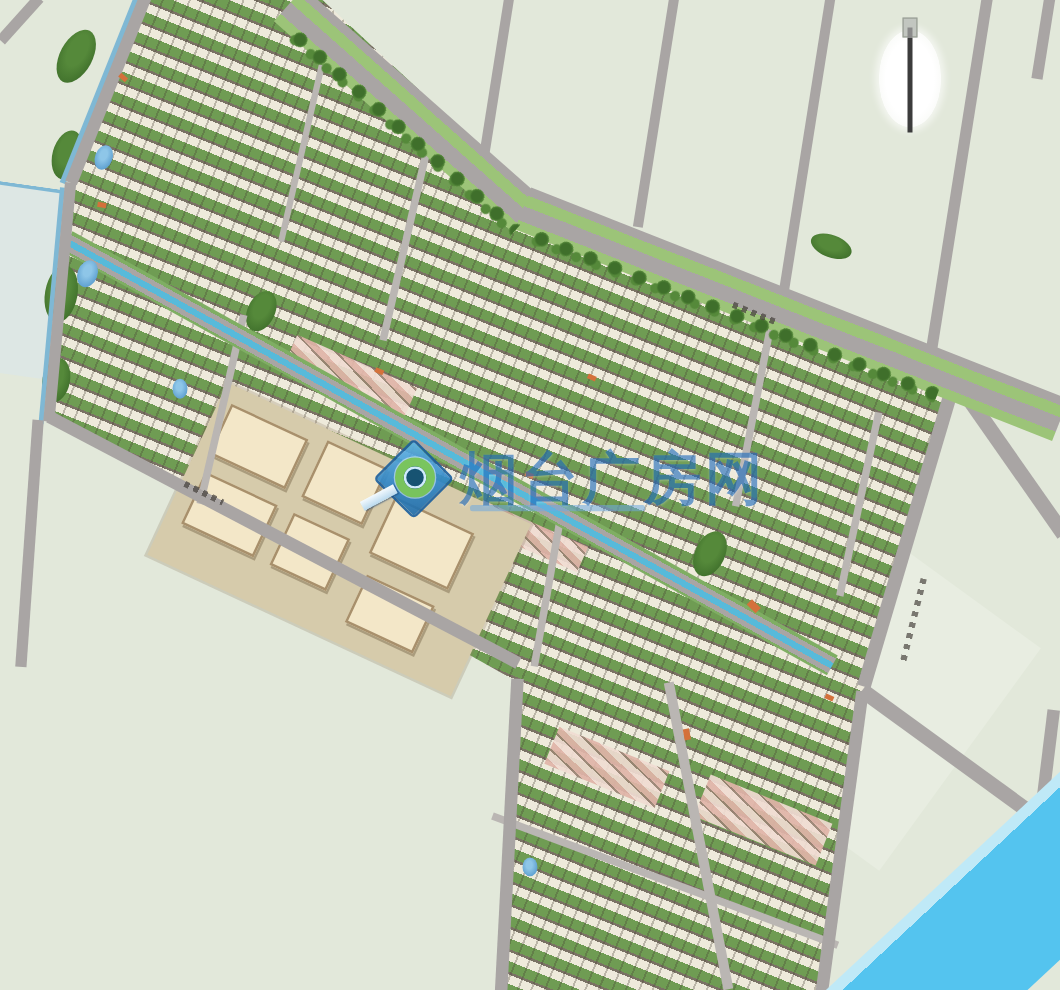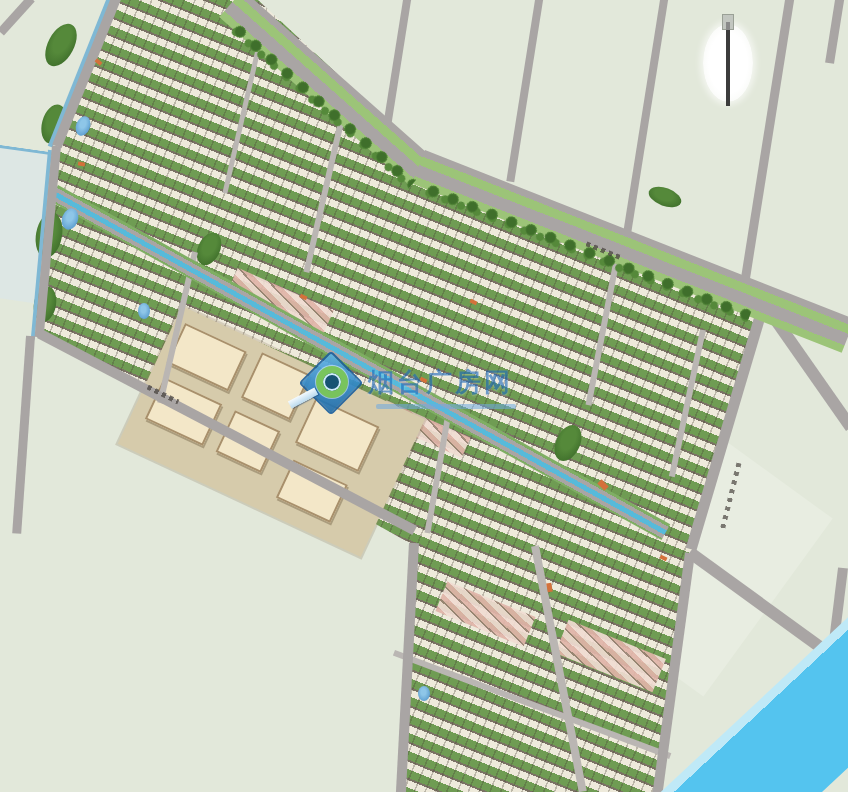--- a/index.html
+++ b/index.html
@@ -151,21 +151,21 @@
   .wm{left:292px;top:346px;width:300px;height:84px;}
   .wm .logo{left:0;top:4px;width:80px;height:76px;}
   .wm .diamond{left:16px;top:10px;width:46px;height:46px;transform:rotate(45deg);
     background:linear-gradient(135deg,#5fb4e8 0%,#2e86c8 55%,#1d6aa8 100%);
     border:2px solid #1a5f9e;opacity:.9;border-radius:4px;}
   .wm .ring{left:24px;top:16px;width:32px;height:32px;border-radius:50%;
     border:7px solid #7cc758;background:#15506e;box-shadow:inset 0 0 0 2px #d8f0ff,0 0 0 1px rgba(255,255,255,.5);opacity:.95;}
   .wm .handle{left:-4px;top:44px;width:30px;height:8px;transform:rotate(-28deg);
     background:linear-gradient(#f4fafe,#b9d9ee);box-shadow:1px 1px 1px rgba(20,60,110,.5);}
   .wm .text{left:76px;top:14px;width:220px;height:44px;
-    font-size:26px;font-weight:bold;letter-spacing:3px;line-height:44px;white-space:nowrap;
+    font-size:46px;font-weight:bold;letter-spacing:3px;line-height:44px;white-space:nowrap;
     color:var(--watermark);opacity:.62;text-shadow:0 1px 2px rgba(255,255,255,.5);}
   .wm .subline{left:84px;top:58px;width:140px;height:5px;border-radius:2px;
     background:rgba(110,170,225,.55);}
 </style>
 </head>
 <body>
 
 <div id="stage" style="--field: #e2e8da; --field-light: #e8ede1; --field-blue: #dde7e4; --road: #a9a5a4; --road-light: #bab6b3; --grass: #9cc478; --tree-dark: #3f6f2b; --tree-mid: #55893a; --dev-green: #6f9c53; --roof-white: #eeeadb; --roof-edge: #7a7264; --canal: #57bada; --canal-edge: #7fb8d4; --river: #54c4ef; --river-light: #bfe9f7; --beige: #d6cbab; --beige-building: #f3e7c8; --beige-border: #a8906c; --pink: #e0b4a8; --pond: #5d9fd0; --accent: #d4713b; --watermark: #1f6cbe; --smudge: #4a4540; --compass-needle: #3c3c3c;">
 
   <div class="field-blue"></div>

